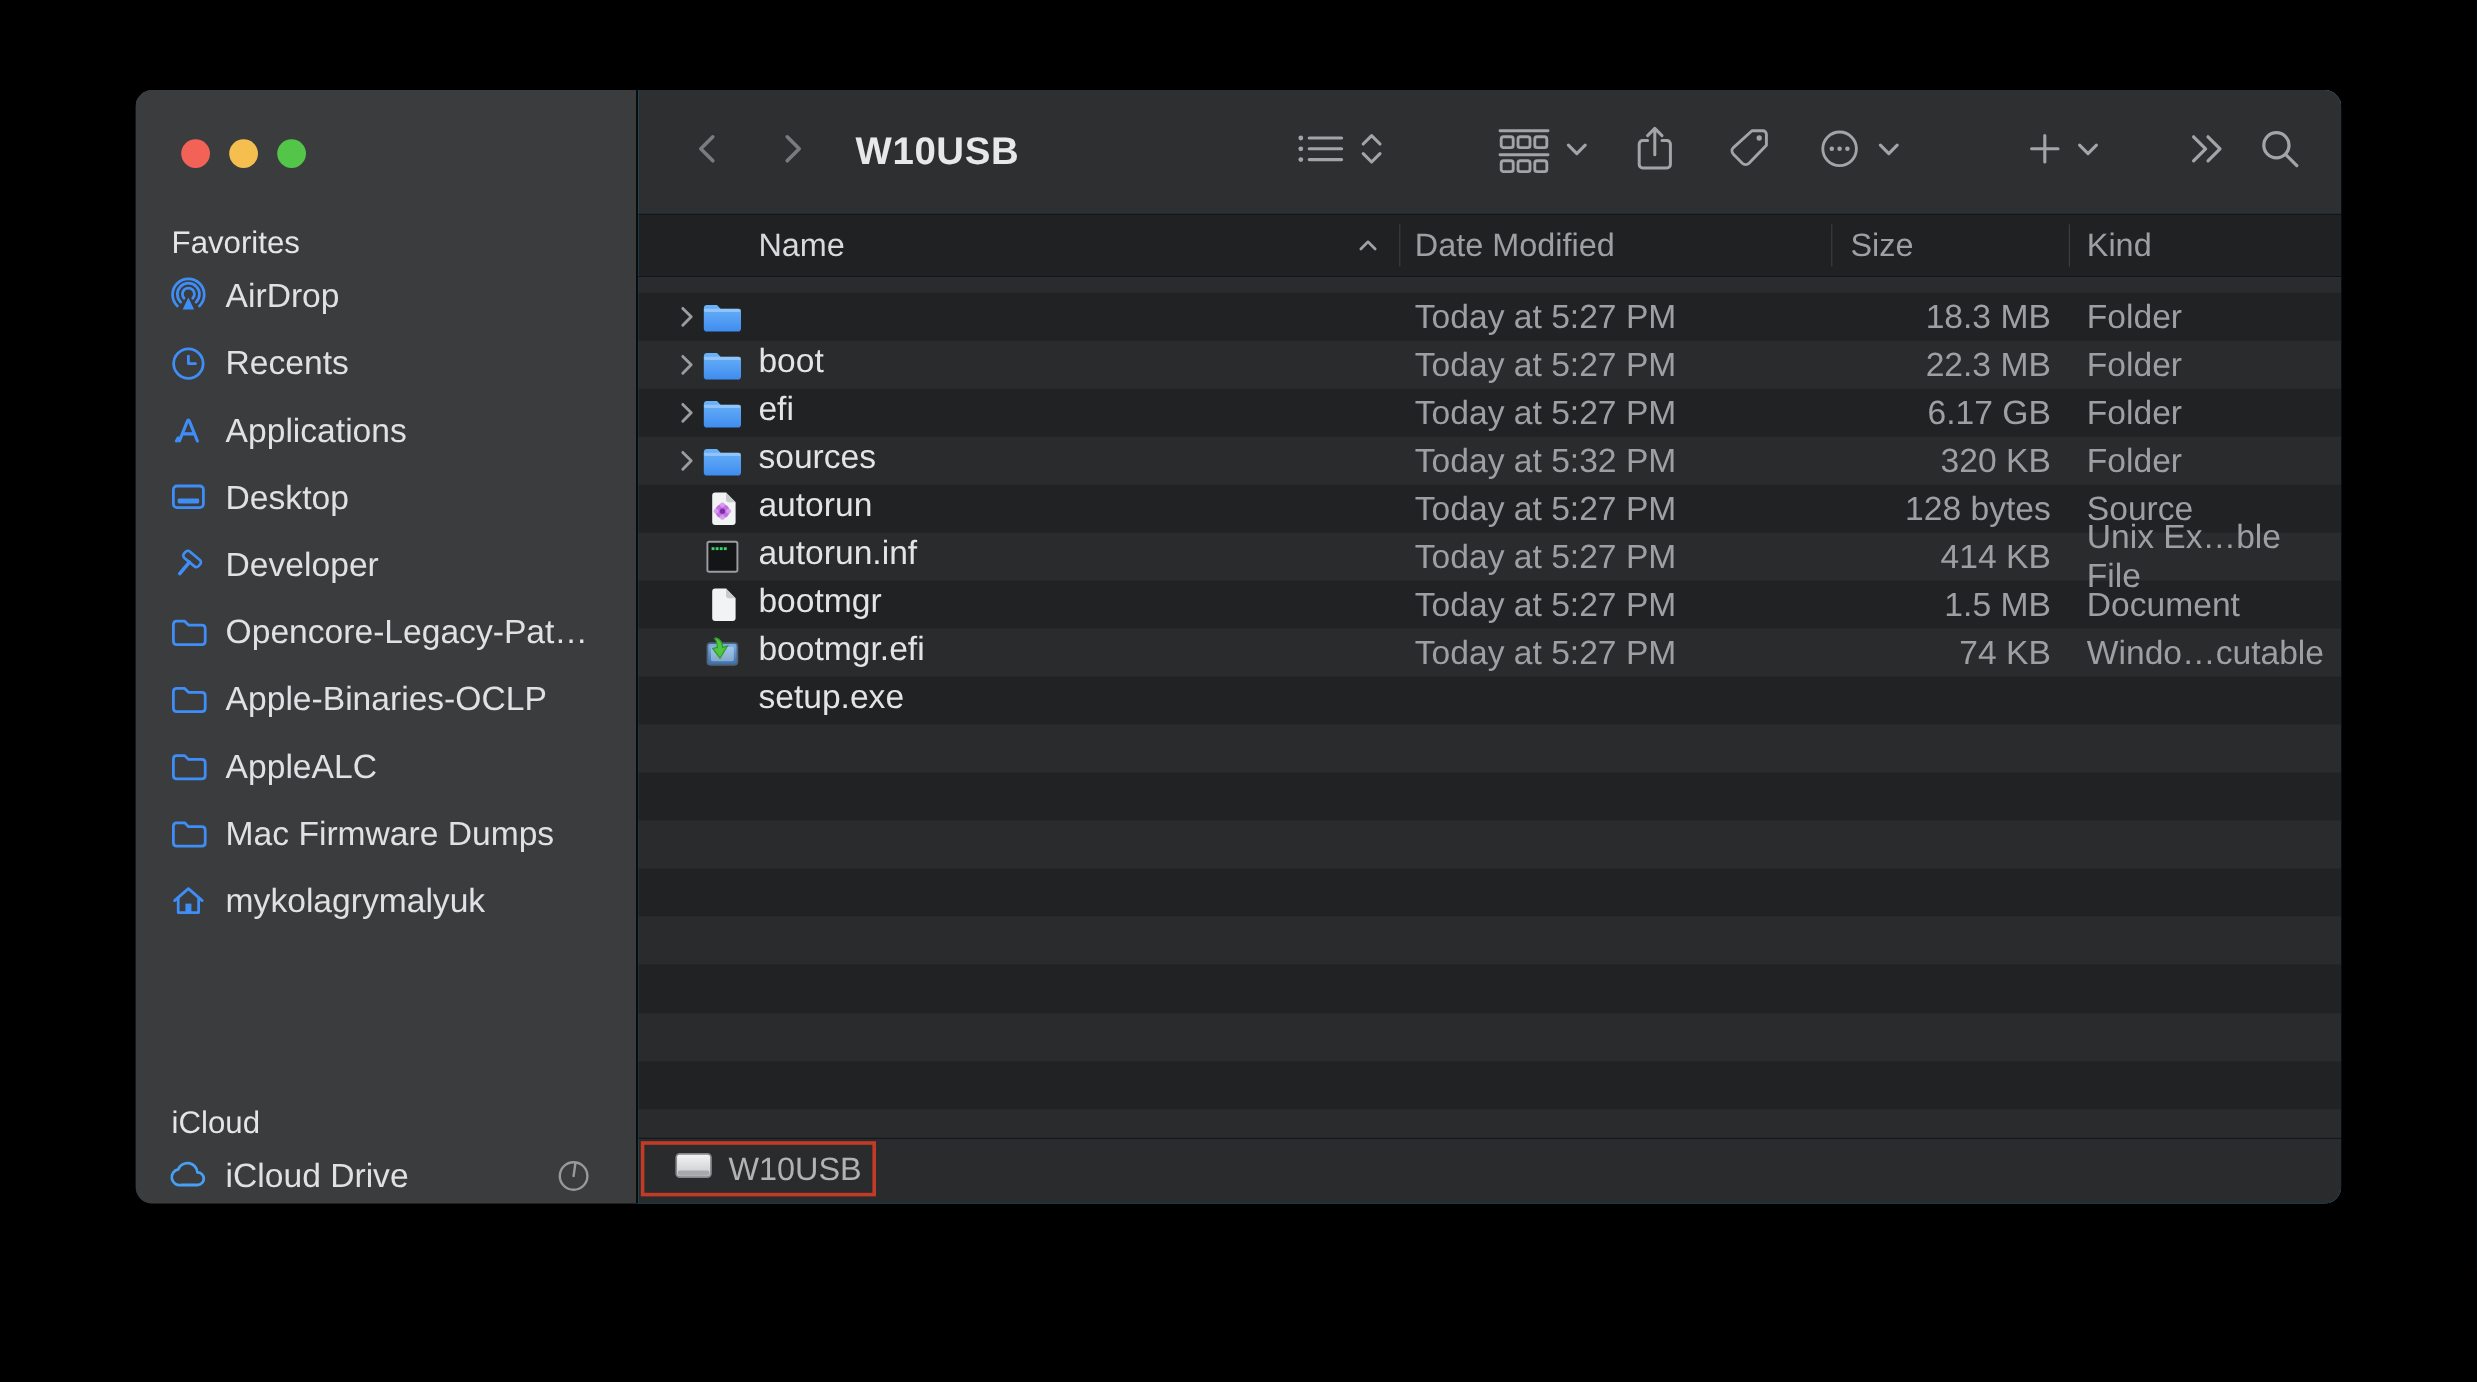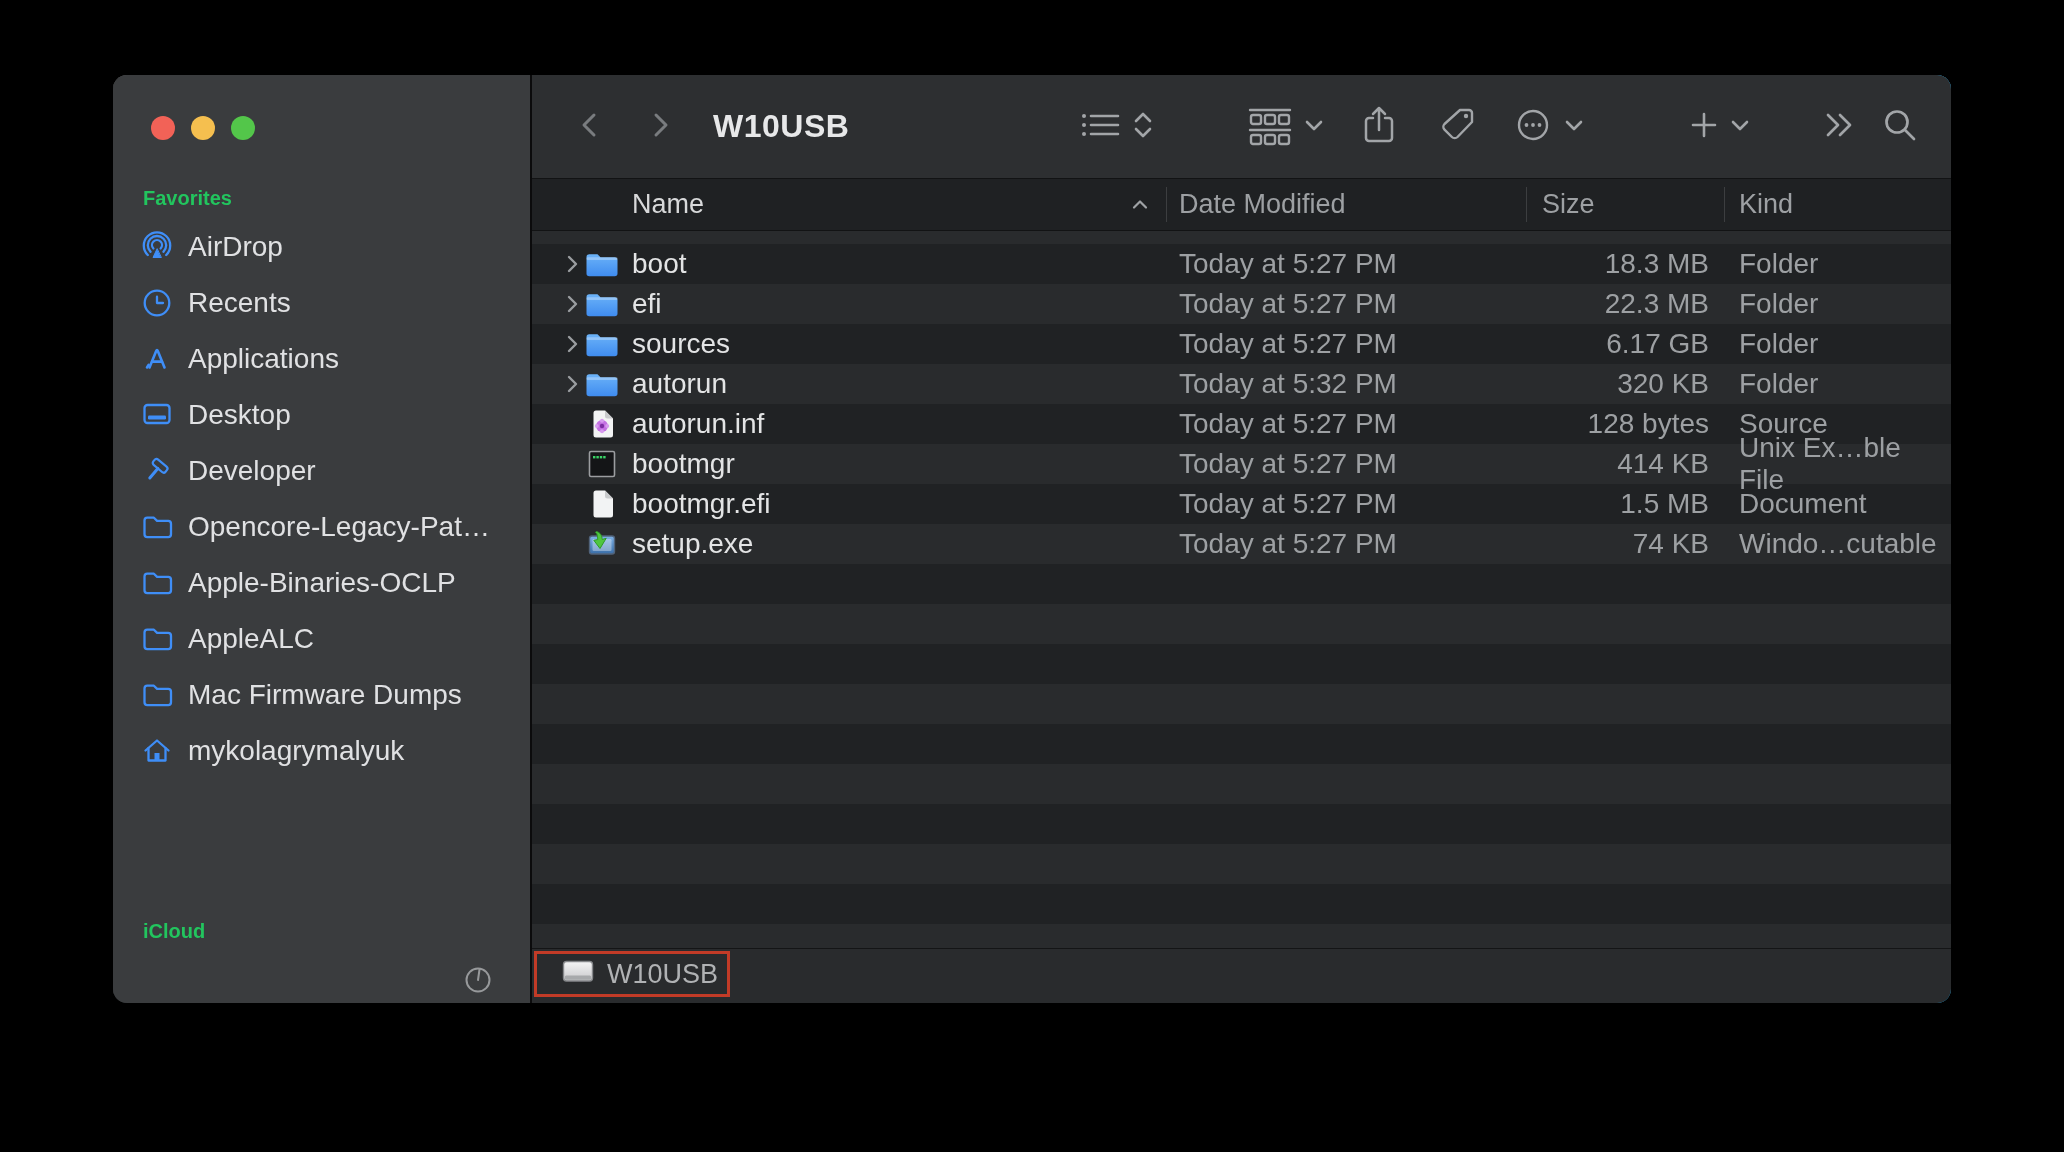--- a/index.html
+++ b/index.html
@@ -5,21 +5,21 @@
   html,body{margin:0;padding:0;background:#000;}
   body{width:2064px;height:1152px;position:relative;overflow:hidden;
        font-family:"Liberation Sans",sans-serif;-webkit-font-smoothing:antialiased;}
   .window{position:absolute;left:113px;top:75px;width:1838px;height:928px;
           border-radius:14px;overflow:hidden;background:#292b2d;
           box-shadow:inset 0 1px 0 rgba(255,255,255,0.22);}
   
   .sidebar{position:absolute;left:0;top:0;width:417px;height:100%;background:#3a3c3e;}
   .traffic{position:absolute;top:41px;left:38px;display:flex;gap:16px;}
   .tl{width:24px;height:24px;border-radius:50%;}
-  .section-label{position:absolute;left:30px;font-size:20px;font-weight:700;color:#22c55e;}
+  .section-label{position:absolute;left:30px;font-size:26px;font-weight:400;color:#e5e5e5;}
   .fav-list{position:absolute;left:0;right:0;top:144px;}
   .sb-item{height:56px;display:flex;align-items:center;padding-left:28px;cursor:default;}
   .sb-icon{width:32px;height:32px;margin-right:15px;flex:0 0 32px;color:#3f8ef7;}
   .sb-icon svg{display:block;}
   .sb-label{font-size:28px;color:#e0e1e3;white-space:nowrap;}
   .icloud-item{position:absolute;left:0;right:0;top:877px;}
   .pie{position:absolute;left:350px;top:890px;color:#97999b;}
   
   .content{position:absolute;left:417px;top:0;right:0;bottom:0;background:#0ea5e9;border-left:2px solid #0b0b0c;box-sizing:border-box;}
   .toolbar{position:absolute;left:0;right:0;top:0;height:103px;background:#2d2f31;}
@@ -36,21 +36,21 @@
   .ch-caret{position:absolute;left:598px;top:0;height:51px;display:flex;align-items:center;color:#9fa2a5;}
   
   .listarea{position:absolute;left:0;right:0;top:156px;bottom:55px;
             background-color:#292b2d;
             background-image:repeating-linear-gradient(180deg,#202224 0 40px,#292b2d 40px 80px);
             background-position:0 13px;padding-top:13px;box-sizing:border-box;}
   .row{position:relative;height:40px;}
   .cell{position:absolute;top:0;height:40px;display:flex;align-items:center;font-size:28px;}
   .c-chev{left:30px;width:20px;justify-content:center;}
   .c-icon{left:52px;width:36px;justify-content:center;}
-  .c-name{left:100px;color:#e3e4e5;}
+  .c-name{left:100px;color:#e3e4e5;margin-top:37px;}
   .c-date{left:647px;color:#9da0a3;}
   .c-size{left:994px;width:183px;justify-content:flex-end;color:#9da0a3;}
   .c-kind{left:1207px;color:#9da0a3;}
   
   .pathbar{position:absolute;left:0;right:0;bottom:0;height:55px;background:#292b2d;border-top:1px solid #141516;box-sizing:border-box;}
   .annotation-box{position:absolute;left:2px;top:2px;width:196px;height:46px;border:3px solid #c23b27;
                   box-sizing:border-box;display:flex;align-items:center;padding-left:25px;}
   .path-label{font-size:27px;color:#b0b2b4;margin-left:13px;}
   svg{overflow:visible;}
 </style>
@@ -175,20 +175,30 @@
               <path d="M7.5 13.2 V25.5 h17 V13.2"></path>
               <rect x="13.5" y="18" width="5" height="7.5" fill="currentColor" stroke="none"></rect>
             </svg>
           </span>
         <span class="sb-label">mykolagrymalyuk</span>
       </div>
     </div>
 
     <div class="section-label" style="top:845px">iCloud</div>
 
+    <div class="icloud-item">
+      <div class="sb-item">
+        <span class="sb-icon" style="color:#46a1f6">
+            <svg width="32" height="32" viewBox="0 0 32 32" fill="none" stroke="currentColor" stroke-width="2.3" stroke-linecap="round" stroke-linejoin="round">
+              <path d="M10 23.5 h13.5 a5.3 5.3 0 0 0 0-10.6 a8.3 8.3 0 0 0-16-2.4 A5.9 5.9 0 0 0 10 23.5 z"></path>
+            </svg>
+          </span>
+        <span class="sb-label">iCloud Drive</span>
+      </div>
+    </div>
     <span class="pie"><svg width="30" height="30" viewBox="0 0 30 30" fill="none" stroke="currentColor" stroke-width="2" stroke-linecap="round">
           <circle cx="15" cy="15" r="11.5"></circle>
           <path d="M15 15 L16.5 4.5"></path>
         </svg></span>
   </div>
 
   <div class="content">
 
     <div class="toolbar">
       <div class="tbtn navdim" style="left:40px;width:36px">

